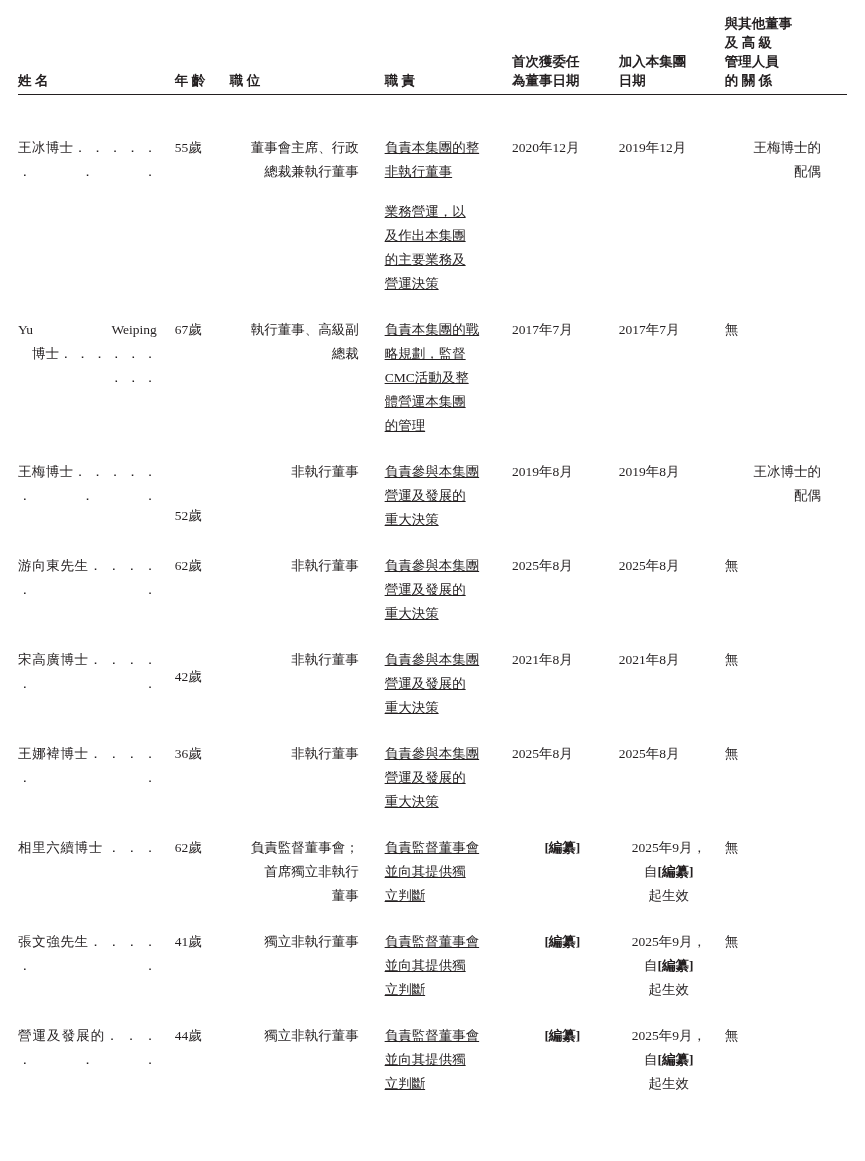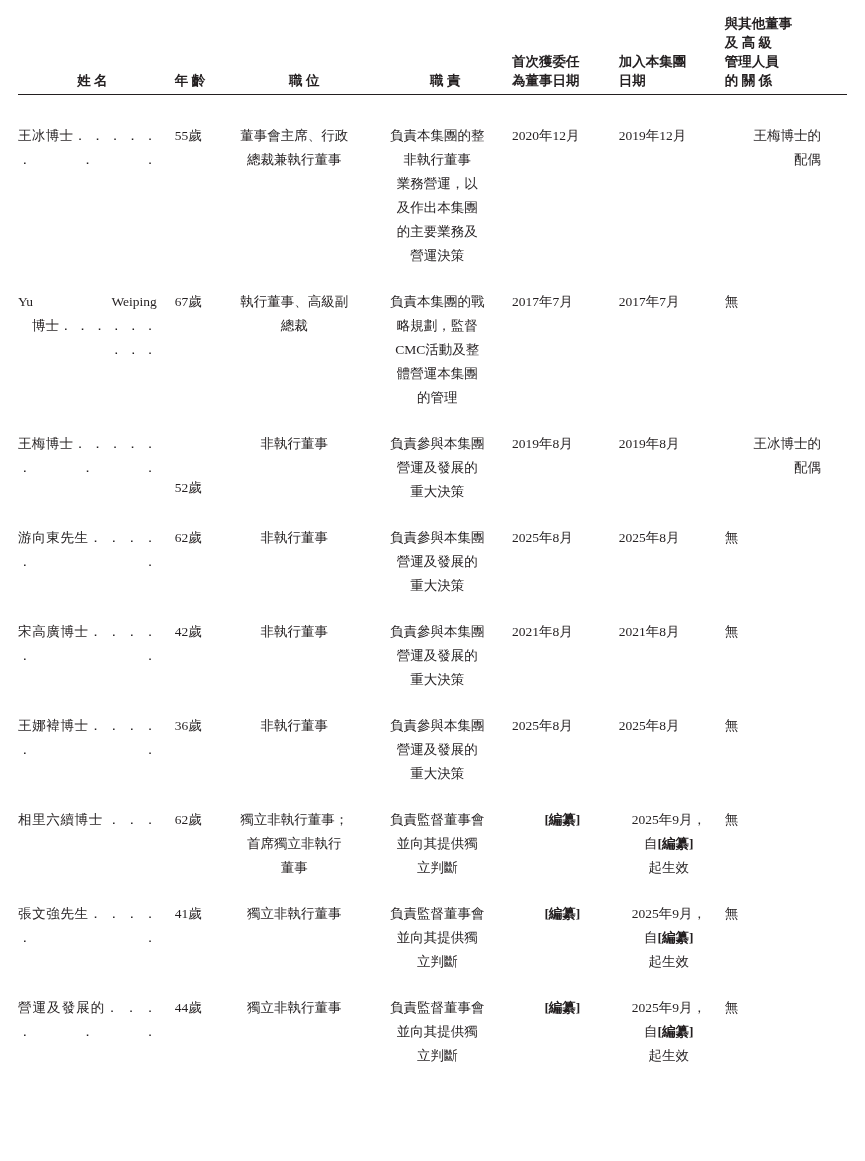--- a/index.html
+++ b/index.html
@@ -34,47 +34,47 @@
   table.dir-table col.c-duty    { width: 125px; }
   table.dir-table col.c-first   { width: 105px; }
   table.dir-table col.c-join    { width: 104px; }
   table.dir-table col.c-rel     { width: 120px; }
 
   thead th {
     font-weight: bold;
     font-size: 13.5px;
     line-height: 19px;
     vertical-align: bottom;
-    text-align: center;
+    text-align: left;
     padding: 0 6px 4px 0;
     border-bottom: 1.1px solid #231f20;
     white-space: pre-line;
   }
   thead th.th-age    { text-align: left; padding-left: 2px; }
   thead th.th-first  { text-align: left; }
   thead th.th-join   { text-align: left; }
   thead th.th-rel    { text-align: left; }
 
   tbody td {
     font-size: 13.5px;
     line-height: 24px;
     vertical-align: top;
     padding: 22px 6px 0 0;
   }
-  tbody tr:first-child td { padding-top: 29px; }
+  tbody tr:first-child td { padding-top: 41px; }
 
   .cell-name {
     text-align: justify;
     text-align-last: justify;
     padding-right: 16px;
   }
   .cell-name .nm { display: block; }
   .cell-age  { text-align: left; padding-left: 2px; white-space: nowrap; }
-  .cell-pos  { text-align: center; padding-right: 26px; }
-  .cell-duty { text-align: center; padding-right: 22px; }
+  .cell-pos  { text-align: right; padding-right: 26px; }
+  .cell-duty { text-align: left; padding-right: 22px; text-decoration: underline; }
   .cell-first{ text-align: left; }
   .cell-join { text-align: left; }
   .cell-rel  { text-align: left; }
   .cell-first.c-center,
   .cell-join.c-center,
   .cell-rel.c-center { text-align: center; }
   .cell-rel.ralign   { text-align: right; padding-right: 26px; }
 
   .b { font-weight: bold; }
 </style>
@@ -116,21 +116,21 @@
           <td class="cell-age">
             <span style="display: block;">55歲</span>
           </td>
           <td class="cell-pos">
             <span style="display: block;">董事會主席、行政</span>
             <span style="display: block;">總裁兼執行董事</span>
           </td>
           <td class="cell-duty">
             <span style="display: block;">負責本集團的整</span>
             <span style="display: block;">非執行董事</span>
-            <span style="display: block;">業務營運，以</span>
+            <span style="display: block; margin-top: 16px;">業務營運，以</span>
             <span style="display: block;">及作出本集團</span>
             <span style="display: block;">的主要業務及</span>
             <span style="display: block;">營運決策</span>
           </td>
           <td class="cell-first">
             <span style="display: block;">2020年12月</span>
           </td>
           <td class="cell-join">
             <span style="display: block;">2019年12月</span>
           </td>
@@ -217,21 +217,21 @@
           </td>
           <td class="cell-rel">
             <span style="display: block;">無</span>
           </td>
         </tr>
         <tr>
           <td class="cell-name">
             <span class="nm">宋高廣博士． ． ． ． ． ．</span>
           </td>
           <td class="cell-age">
-            <span style="display: block;">42歲</span>
+            <span style="display: block; margin-top: 17px;">42歲</span>
           </td>
           <td class="cell-pos">
             <span style="display: block;">非執行董事</span>
           </td>
           <td class="cell-duty">
             <span style="display: block;">負責參與本集團</span>
             <span style="display: block;">營運及發展的</span>
             <span style="display: block;">重大決策</span>
           </td>
           <td class="cell-first">
@@ -270,21 +270,21 @@
           </td>
         </tr>
         <tr>
           <td class="cell-name">
             <span class="nm">相里六續博士 ． ． ．</span>
           </td>
           <td class="cell-age">
             <span style="display: block;">62歲</span>
           </td>
           <td class="cell-pos">
-            <span style="display: block;">獨立非執行董事；</span>
+            <span style="display: block;">負責監督董事會；</span>
             <span style="display: block;">首席獨立非執行</span>
             <span style="display: block;">董事</span>
           </td>
           <td class="cell-duty">
             <span style="display: block;">負責監督董事會</span>
             <span style="display: block;">並向其提供獨</span>
             <span style="display: block;">立判斷</span>
           </td>
           <td class="cell-first c-center">
             <span class="b" style="display: block;">[編纂]</span>

